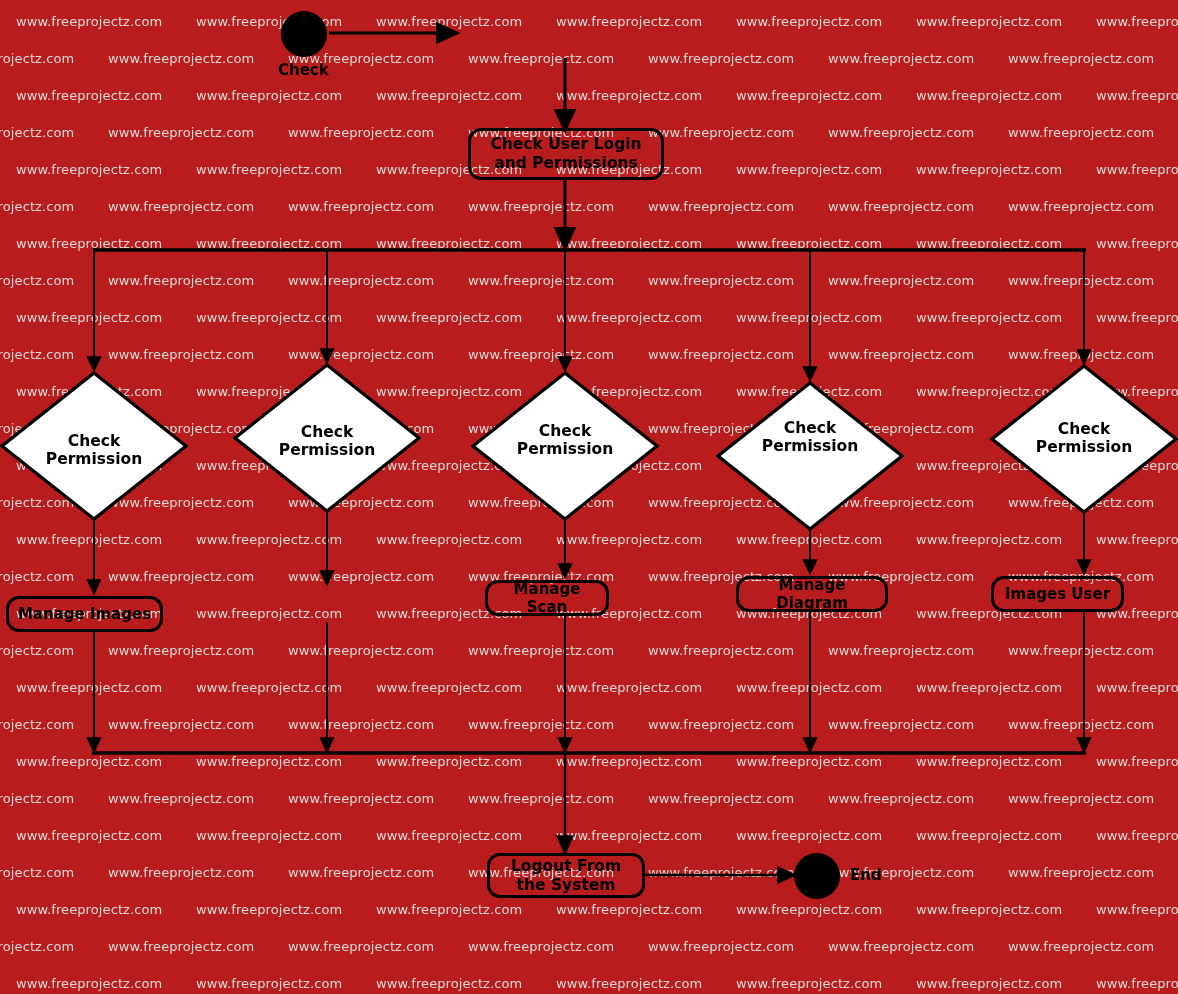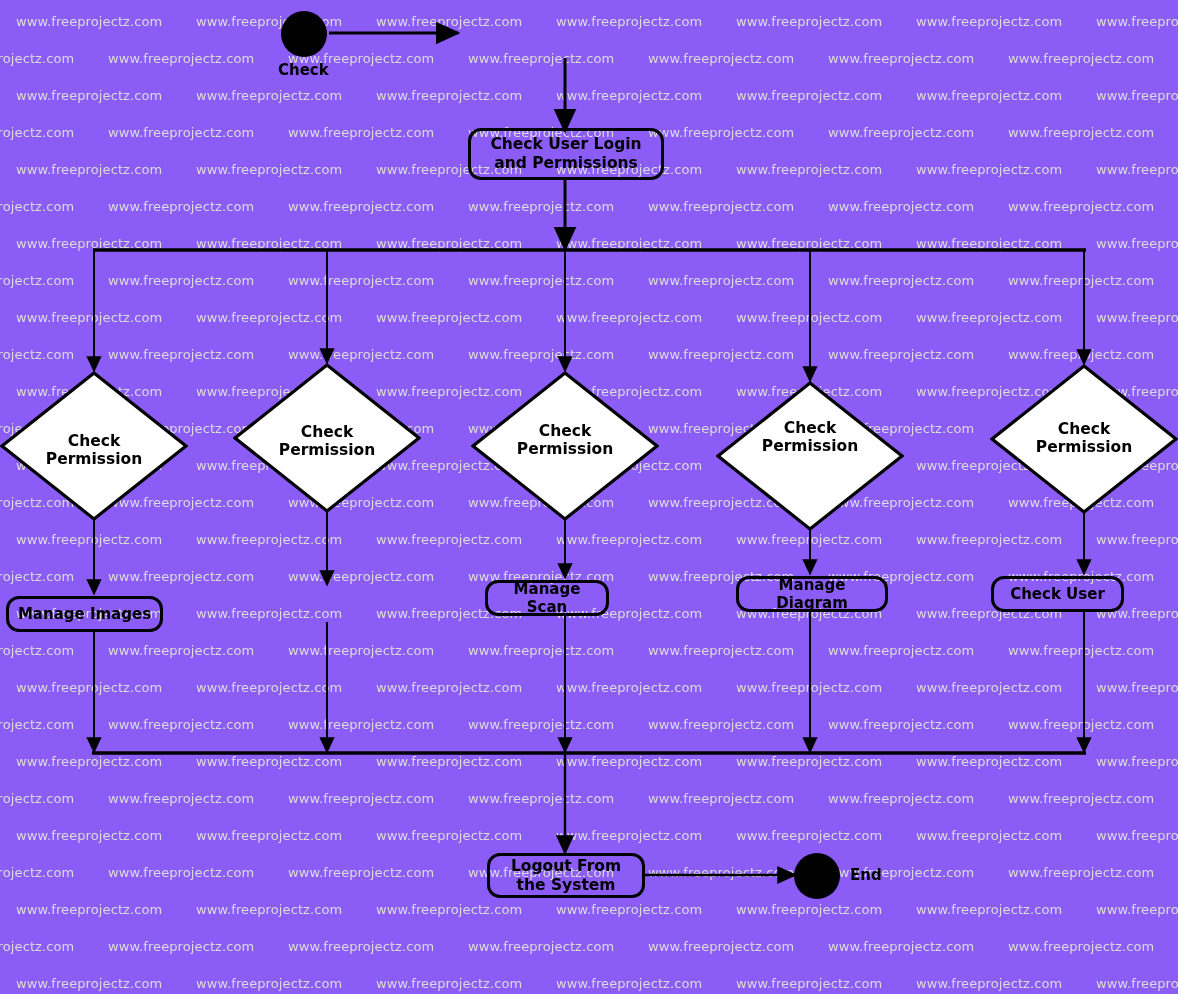--- a/index.html
+++ b/index.html
@@ -8,21 +8,21 @@
     padding: 0;
     background: #ffffff;
   }
   body {
     font-family: "DejaVu Sans", sans-serif;
   }
   #canvas {
     position: relative;
     width: 1178px;
     height: 994px;
-    background: #8b5cf6;
+    background: #b91c1c;
     overflow: hidden;
   }
   
   #watermark-layer {
     position: absolute;
     left: 0; top: 0;
     width: 1178px;
     height: 994px;
     pointer-events: none;
     z-index: 1;
@@ -410,21 +410,21 @@
 
     <div class="node small" style="left:485px; top:580px; width:124px; height:36px;">
       <span>Manage Scan</span>
     </div>
 
     <div class="node small" style="left:736px; top:576px; width:152px; height:36px;">
       <span>Manage Diagram</span>
     </div>
 
     <div class="node small" style="left:991px; top:576px; width:133px; height:36px;">
-      <span>Check User</span>
+      <span>Images User</span>
     </div>
 
     <div class="node" style="left:487px; top:853px; width:158px; height:45px;">
       <span>Logout From the System</span>
     </div>
 
     <div class="terminator" style="left:794px; top:853px; width:46px; height:46px;"></div>
     <div class="term-label" style="left:850px; top:866px;">End</div>
 
   </div>

